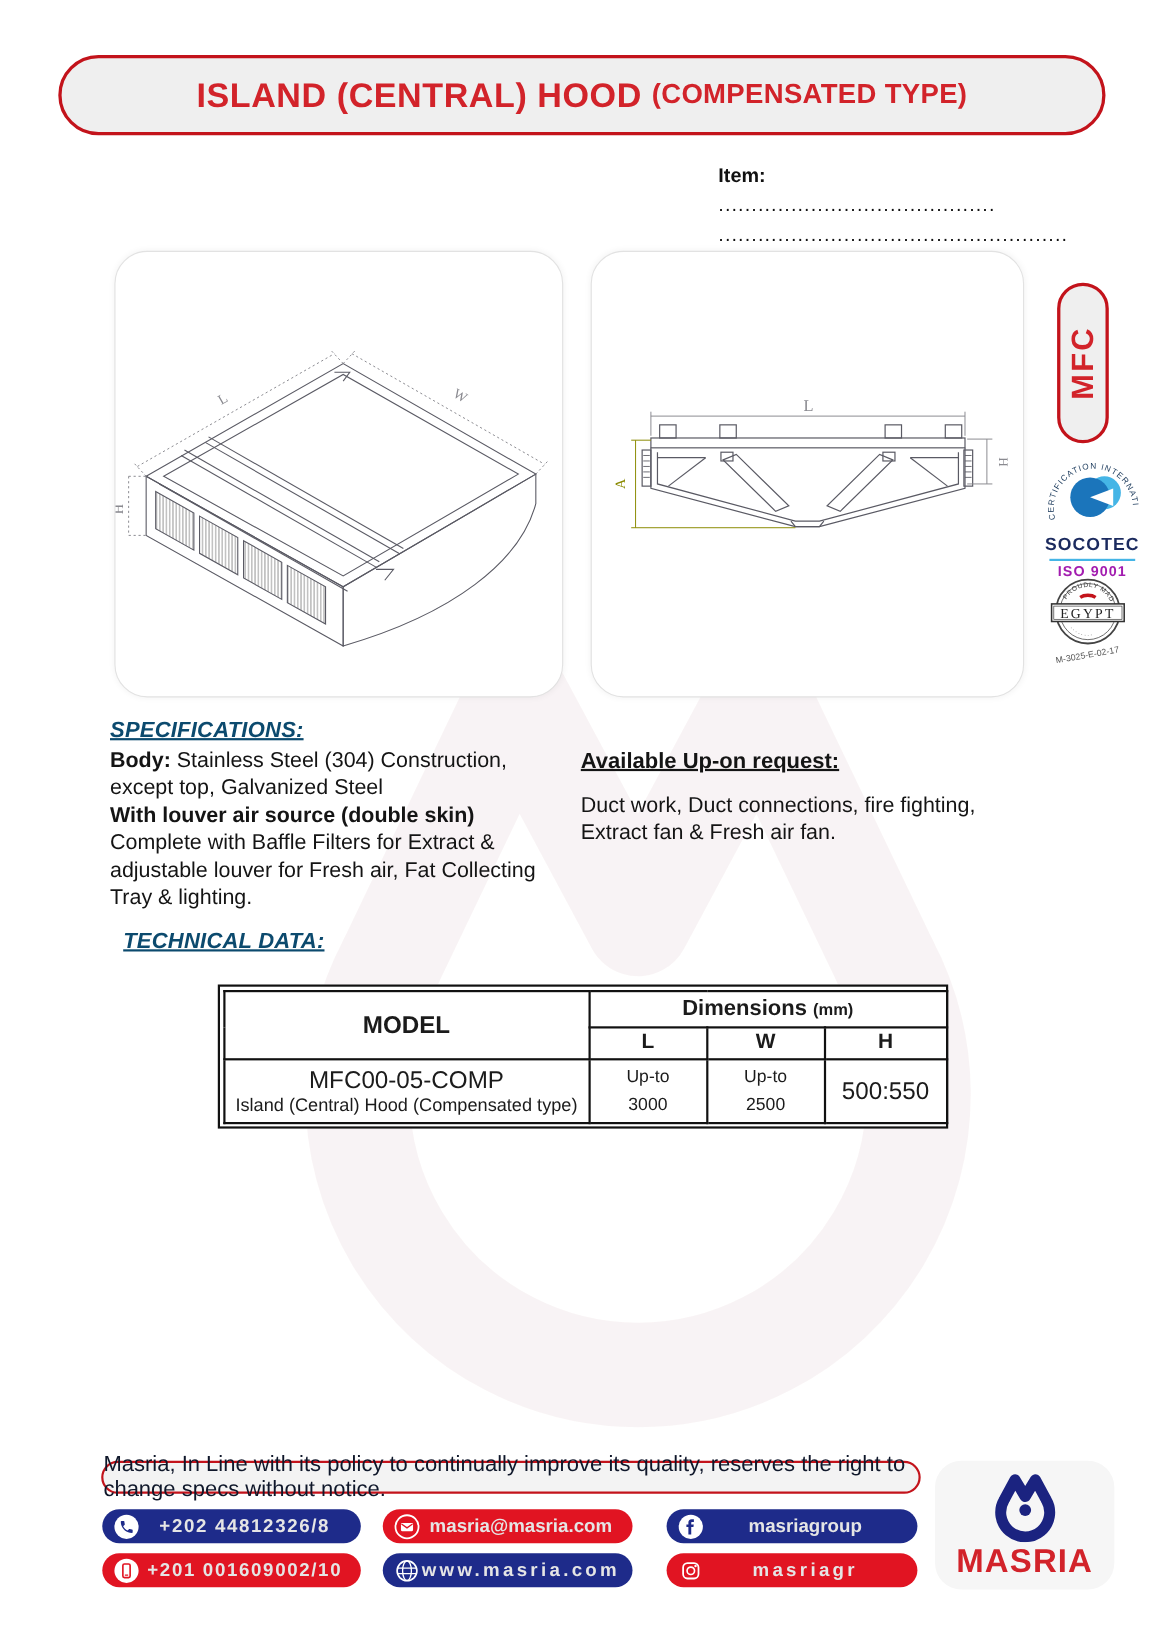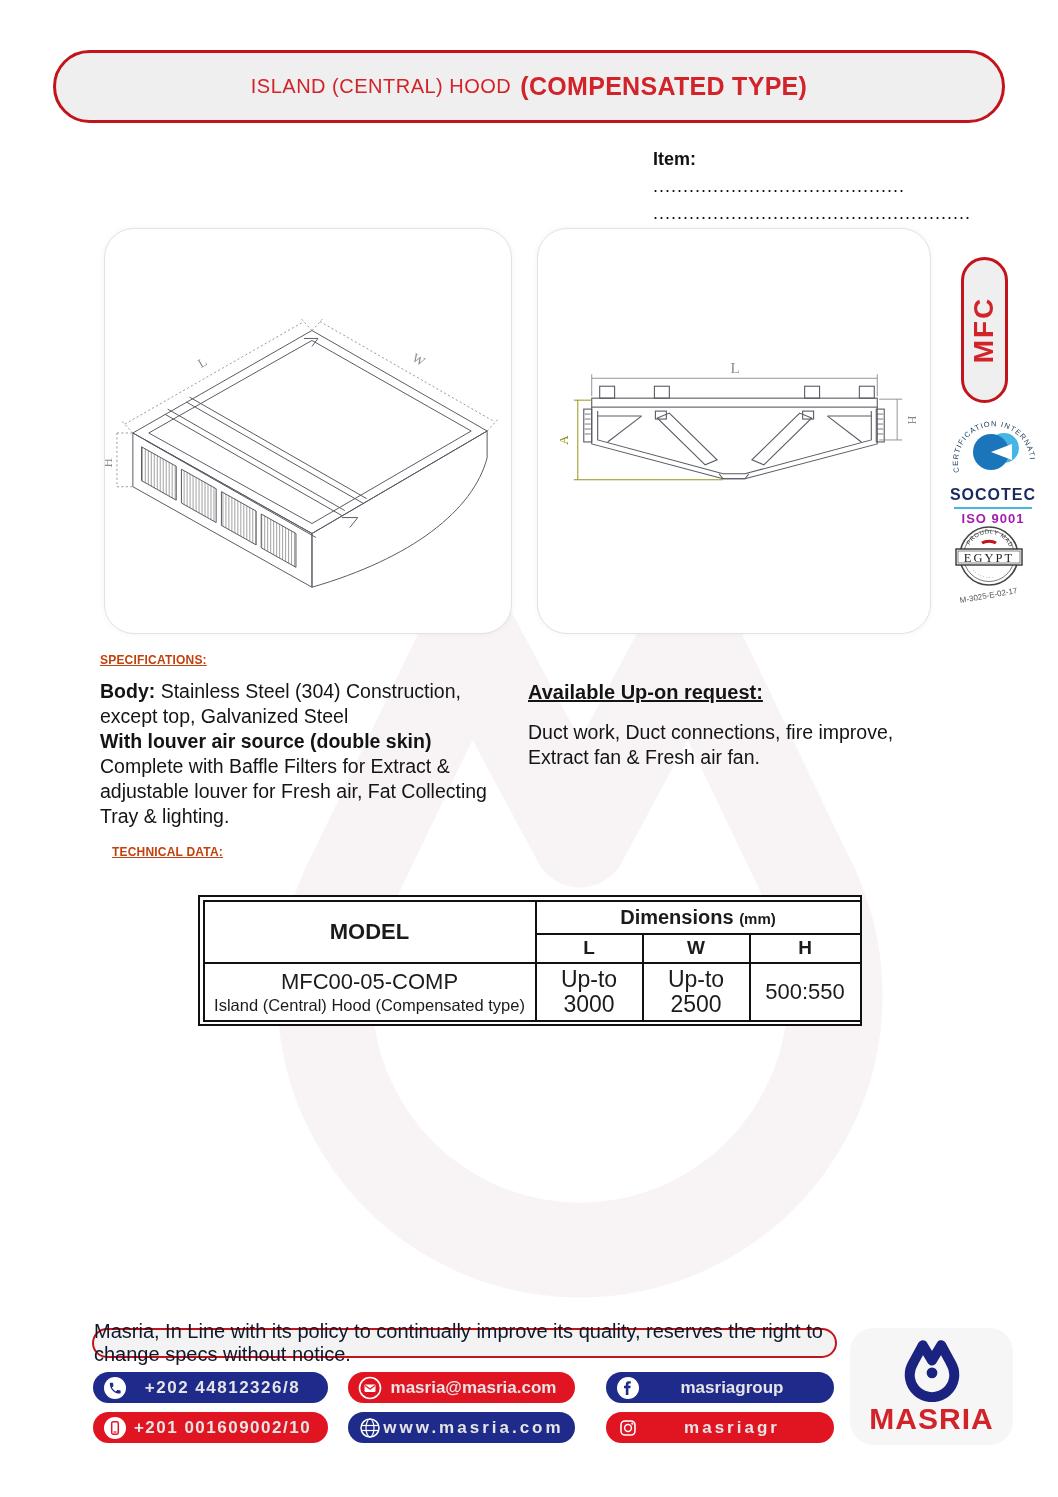--- a/index.html
+++ b/index.html
@@ -10,21 +10,21 @@
     font-family:"Liberation Sans", sans-serif; color:#1b1b1b;
   }
   
   .watermark { position:absolute; left:210px; top:540px; width:740px; height:790px; opacity:.55; }
   
   .banner {
     position:absolute; left:53px; top:50px; width:952px; height:73px;
     background:#efefef; border:3px solid #c3131b; border-radius:38px;
     display:flex; align-items:center; justify-content:center;
   }
-  .banner .t-main { color:#d2232a; font-weight:normal; font-size:20px; letter-spacing:.5px; }
+  .banner .t-main { color:#d2232a; font-weight:bold; font-size:31px; letter-spacing:.5px; }
   .banner .t-suffix { color:#d2232a; font-weight:bold; font-size:25px; margin-left:9px; letter-spacing:.3px; }
   
   .item-block { position:absolute; left:653px; top:146px; width:288px; font-size:18px; color:#111; line-height:27px; }
   .item-block .lbl { font-weight:bold; }
   .dots { letter-spacing:1px; }
   
   .card {
     position:absolute; background:#ffffff; border:1px solid #e2e2e2;
     border-radius:30px; box-shadow:0 0 6px rgba(0,0,0,.05);
   }
@@ -41,43 +41,43 @@
     color:#d2232a; font-weight:bold; font-size:28px; letter-spacing:2px;
     transform:rotate(-90deg); white-space:nowrap;
   }
   .socotec { position:absolute; left:938px; top:406px; width:110px; height:116px; text-align:center; }
   .socotec .soc-name { font-size:16px; font-weight:bold; color:#1b2a5e; letter-spacing:1px; margin-top:-2px; }
   .socotec .soc-line { width:78px; height:0; border-top:2px solid #45b5e6; margin:3px auto 2px auto; }
   .socotec .soc-iso { font-size:13px; font-weight:bold; color:#a21caf; letter-spacing:1px; }
   .egypt { position:absolute; left:938px; top:522px; width:110px; height:84px; }
   
   .sec-heading {
-    position:absolute; color:#c2410c; font-weight:bold; font-size:12px;
-    text-decoration:underline; letter-spacing:.2px;
+    position:absolute; color:#0c4a6e; font-weight:bold; font-size:20px;
+    text-decoration:underline; letter-spacing:.2px;font-style:italic;
   }
   .h-specs { left:100px; top:653px; }
   .h-tech  { left:112px; top:845px; }
   .spec-body { position:absolute; left:100px; top:679px; width:440px; font-size:19.5px; line-height:25px; color:#141414; }
   .avail { position:absolute; left:528px; top:680px; width:400px; font-size:19.5px; line-height:25px; color:#141414; }
   .avail .a-head { font-weight:bold; text-decoration:underline; font-size:20px; margin-bottom:15px; }
   .b { font-weight:bold; }
   
   .tbl-wrap { position:absolute; left:198px; top:895px; width:664px; border:2px solid #111; padding:2.5px; background:#fff; }
   table { border-collapse:collapse; width:100%; table-layout:fixed; }
   td, th { border:2px solid #111; text-align:center; vertical-align:middle; padding:0; }
   .col-model { width:332px; }
   .col-l { width:107px; } .col-w { width:107px; } .col-h { width:111px; }
   .th-model { font-size:22px; font-weight:bold; }
   .th-dims { font-size:20px; font-weight:bold; height:33px;margin-top:44px; }
   .th-dims .unit { font-size:15px; }
   .th-lwh { font-size:19px; font-weight:bold; height:29px; }
   .row-data td { height:58px; }
   .model-name { font-size:22px; line-height:26px; }
   .model-desc { font-size:16.5px; line-height:20px; }
-  .cell-2l { font-size:23px; line-height:25px; }
+  .cell-2l { font-size:16px; line-height:25px; }
   .cell-h { font-size:22px; }
   
   .disclaimer {
     position:absolute; left:92px; top:1328px; width:745px; height:30px;
     background:#f3f3f3; border:2px solid #c3131b; border-radius:16px;
     display:flex; align-items:center; justify-content:center;
     font-size:20px; color:#0f172a;
   }
   .pill {
     position:absolute; height:31px; border-radius:17px;
@@ -277,21 +277,21 @@
     <div><span class="b">Body:</span><span> Stainless Steel (304) Construction,</span></div>
     <div>except top, Galvanized Steel</div>
     <div class="b">With louver air source (double skin)</div>
     <div>Complete with Baffle Filters for Extract &amp;</div>
     <div>adjustable louver for Fresh air, Fat Collecting</div>
     <div>Tray &amp; lighting.</div>
   </div>
 
   <div class="avail">
     <div class="a-head">Available Up-on request:</div>
-    <div>Duct work, Duct connections, fire improve,</div>
+    <div>Duct work, Duct connections, fire fighting,</div>
     <div>Extract fan &amp; Fresh air fan.</div>
   </div>
 
   <div class="sec-heading h-tech">TECHNICAL DATA:</div>
 
   <div class="tbl-wrap">
     <table>
       <colgroup>
         <col class="col-model">
           <col class="col-l">

